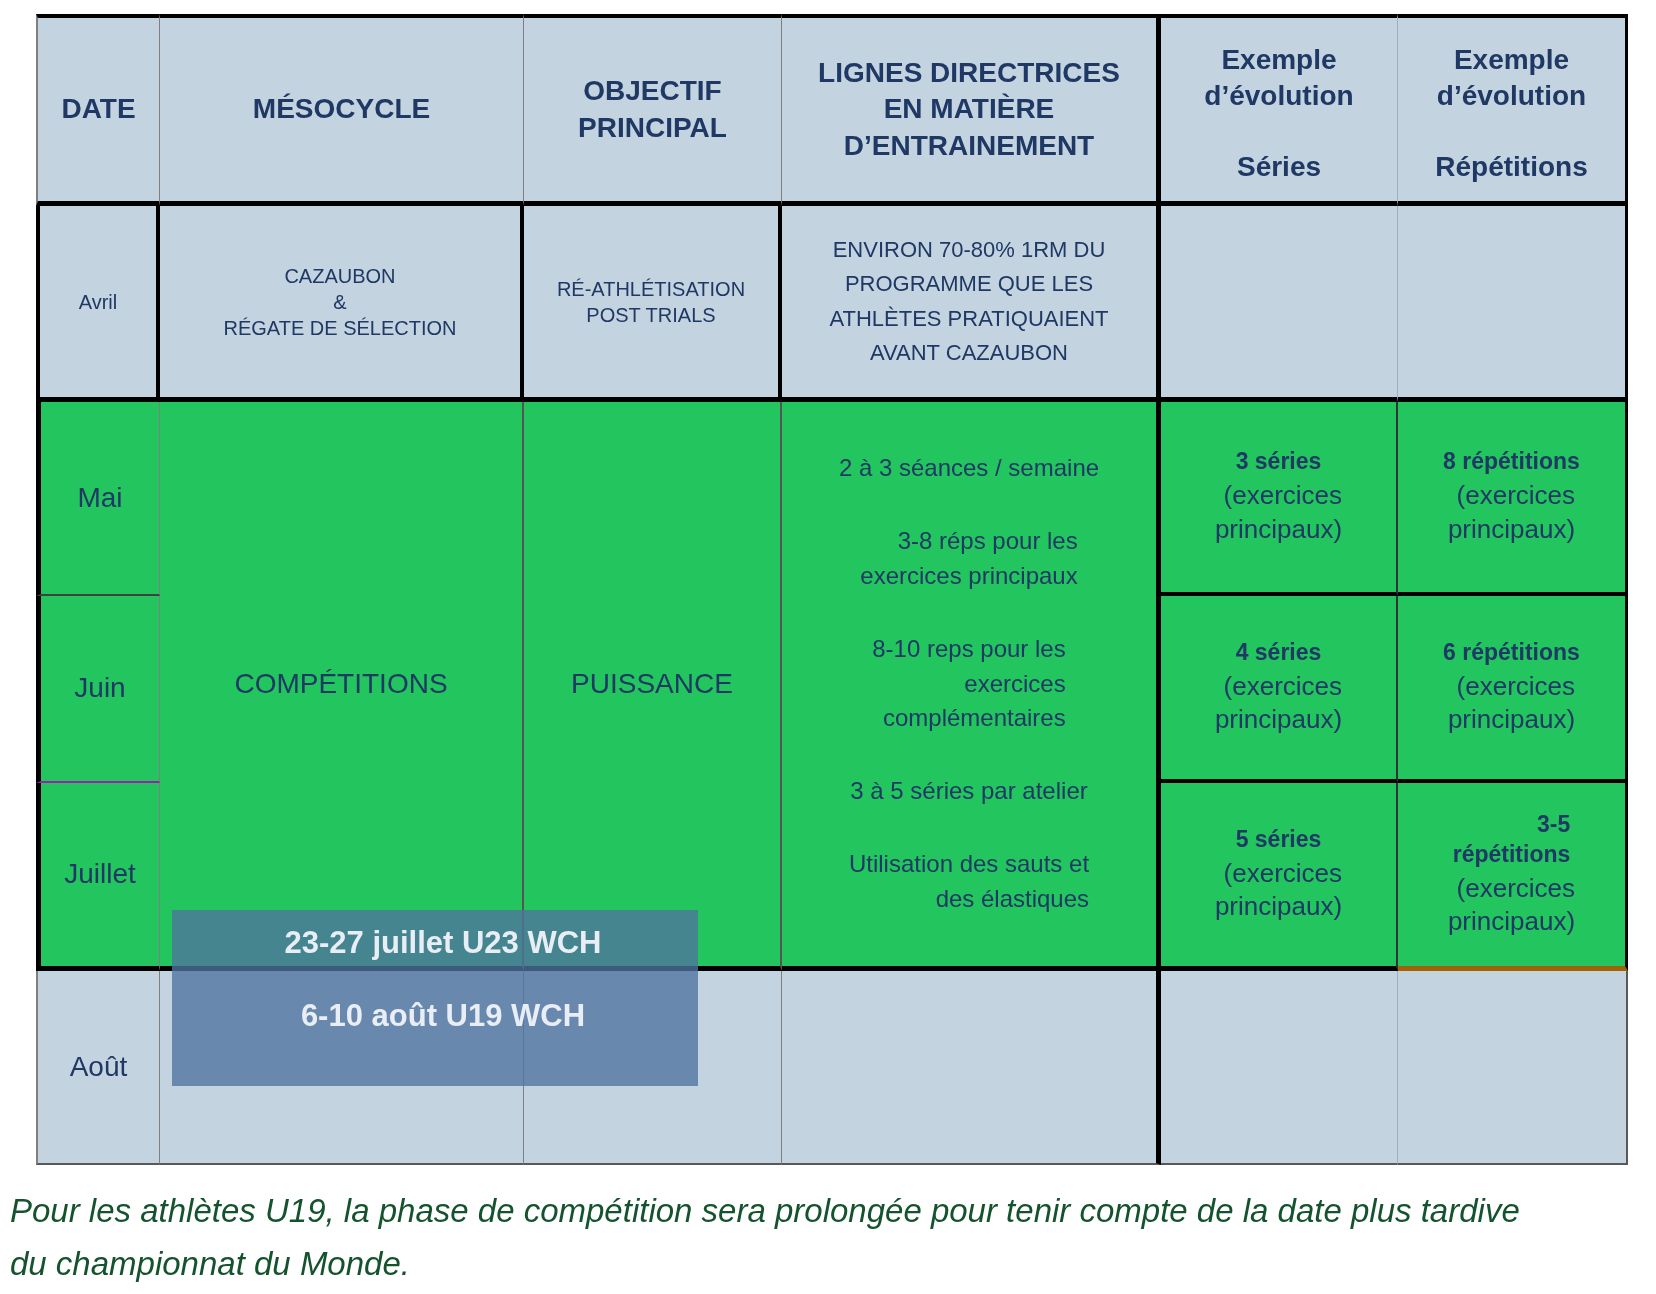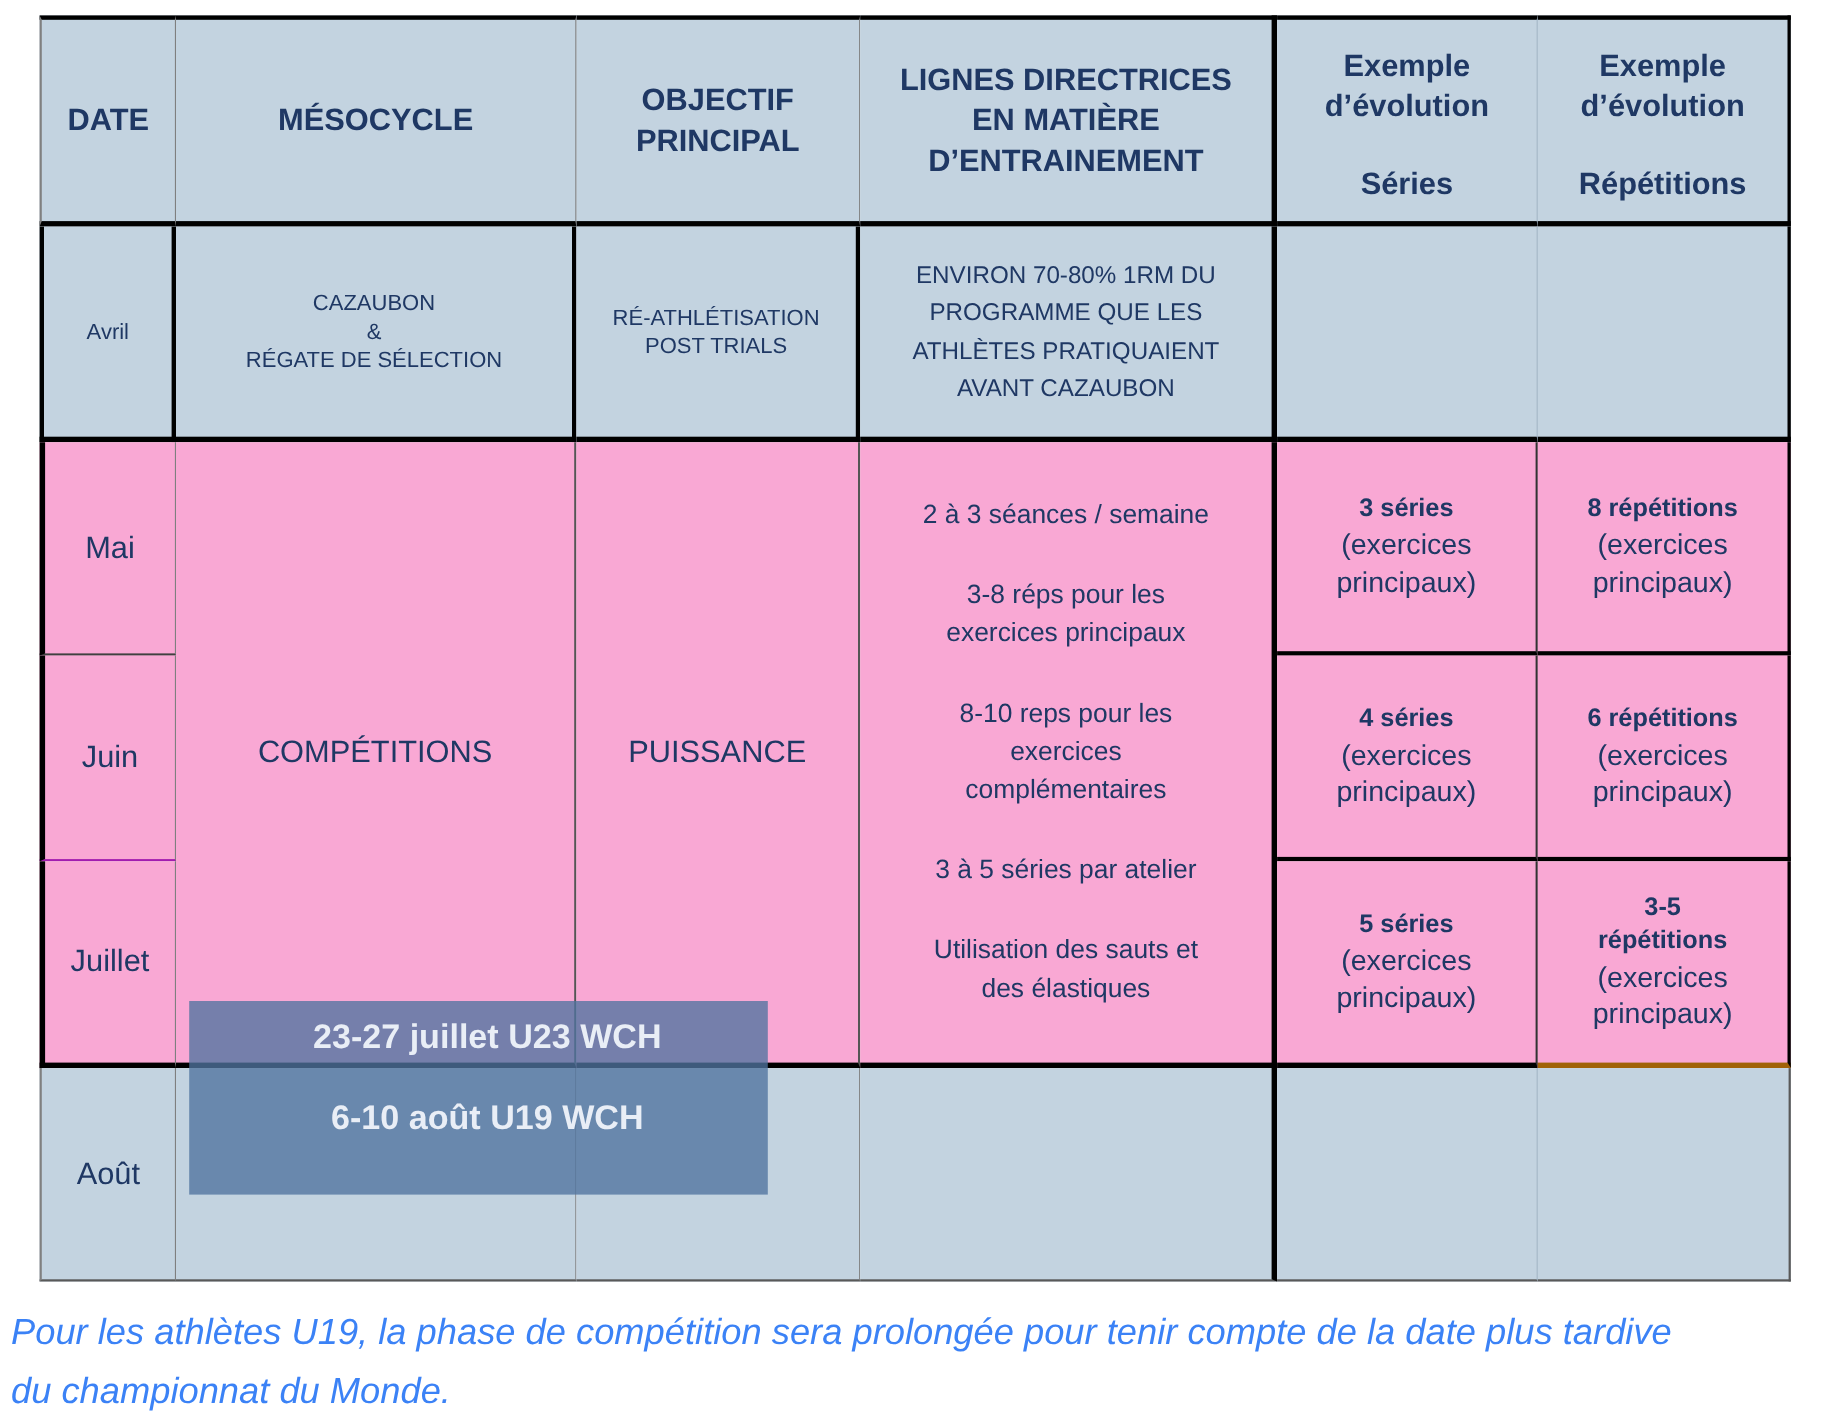--- a/index.html
+++ b/index.html
@@ -22,21 +22,21 @@
     box-sizing:border-box;
     display:flex;flex-direction:column;
     align-items:center;justify-content:center;
     text-align:center;
     color:#1f3864;
     white-space:pre-line;
     line-height:1.3;
     overflow:hidden;
   }
   .bg{background:#c3d3e0;}
-  .white{background:#f9a8d4;}
+  .white{background:#22c55e;text-align:right;}
 
   
   .hr{border-top:4px solid #000;border-bottom:5px solid #000;font-weight:bold;font-size:28px;}
   .h-date{grid-column:1;grid-row:1;border-left:2px solid #808080;border-right:1px solid #7f7f7f;}
   .h-meso{grid-column:2;grid-row:1;border-right:1px solid #7f7f7f;}
   .h-obj{grid-column:3;grid-row:1;border-right:1px solid #7f7f7f;}
   .h-lig{grid-column:4;grid-row:1;border-right:5px solid #000;}
   .h-ser{grid-column:5;grid-row:1;border-right:1px solid #9db0c0;}
   .h-rep{grid-column:6;grid-row:1;border-right:3px solid #000;}
   .h-split{justify-content:space-between;padding:24px 0 16px 0;}
@@ -99,21 +99,21 @@
   }
   #events-overlay div{
     color:#e9eef6;font-weight:bold;font-size:31px;line-height:1.25;
     text-align:center;
     margin-left:16px;
   }
 
   
   #footnote{
     position:absolute;left:10px;top:1184px;width:1642px;
-    font-size:33px;font-style:italic;color:#3b82f6;
+    font-size:33px;font-style:italic;color:#14532d;
     line-height:1.62;white-space:pre-line;
   }
 </style>
 </head>
 <body>
 
 <div id="stage">
 
   <div id="plan-table">
 

